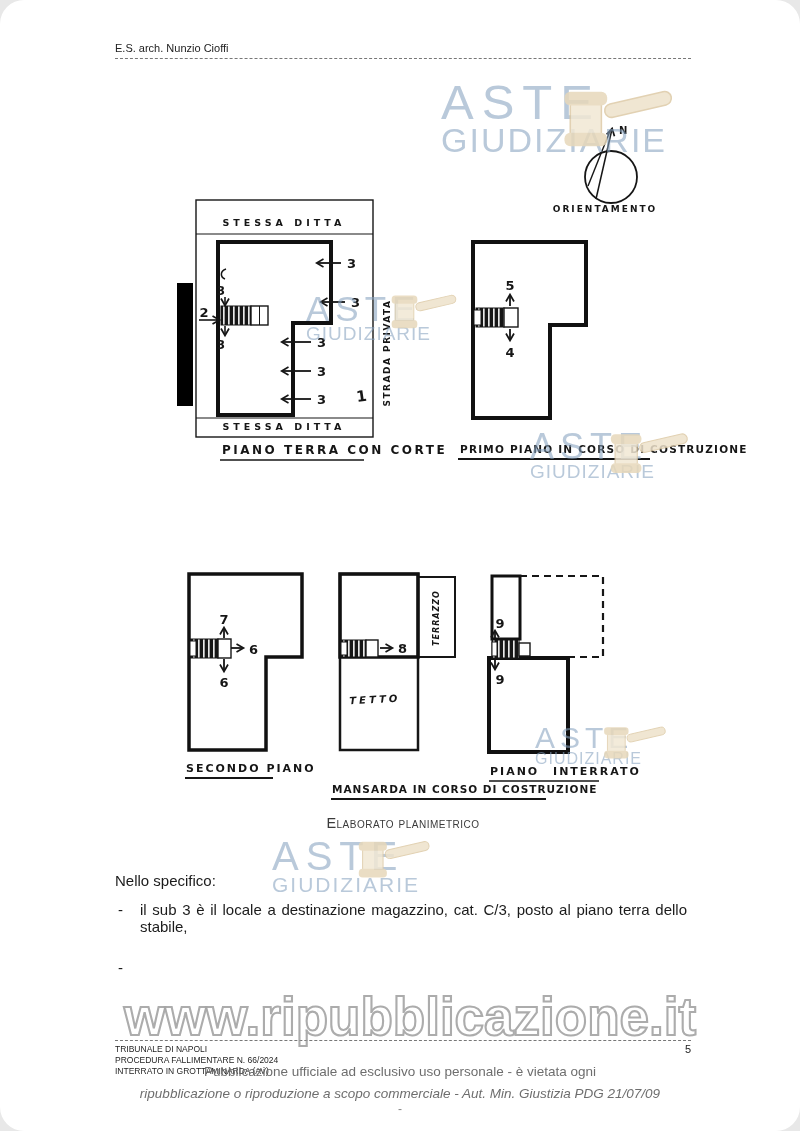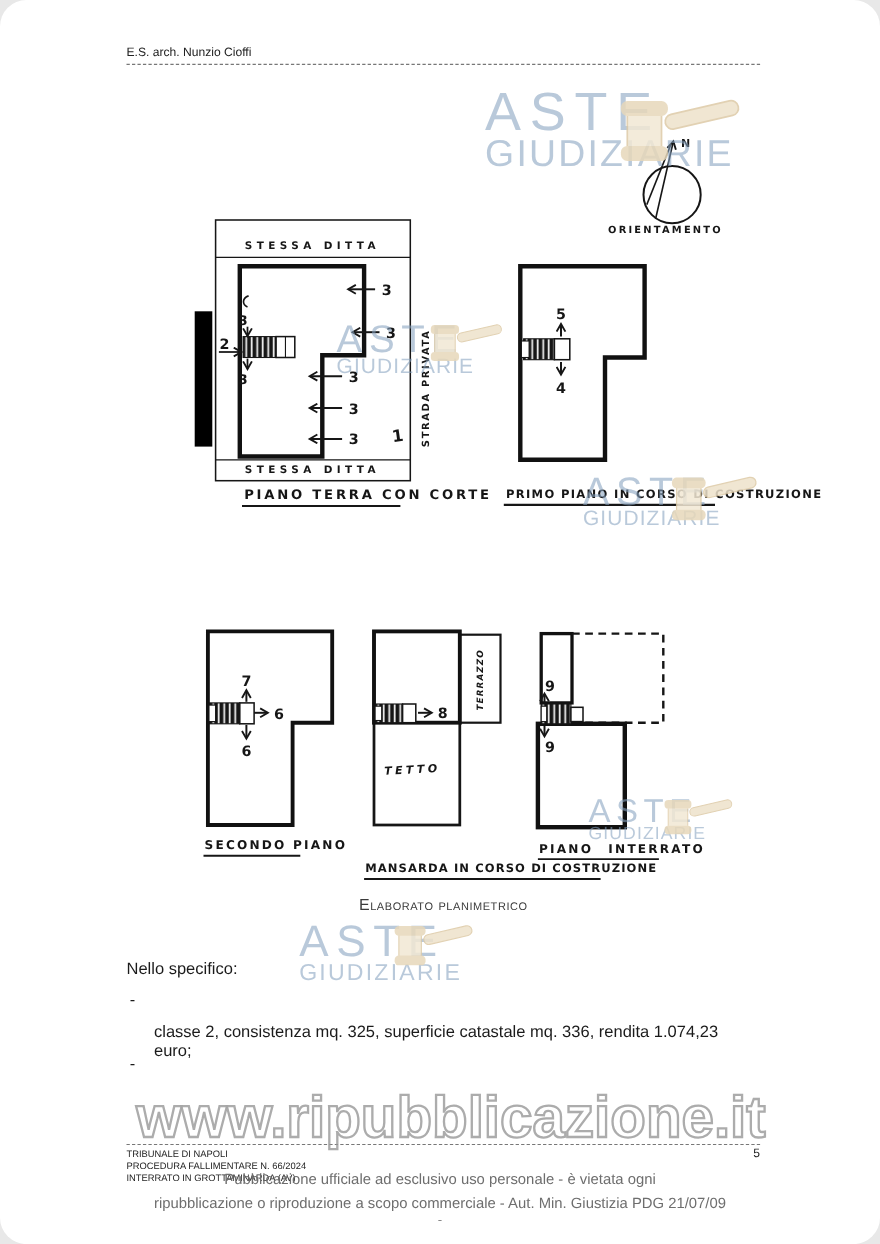--- a/index.html
+++ b/index.html
@@ -51,21 +51,21 @@
   .url-wm{position:absolute;left:118px;top:986px;width:584px;z-index:4;text-align:center;
           font-size:53px;font-weight:bold;letter-spacing:0px;white-space:nowrap;
           color:transparent;-webkit-text-stroke:2.1px rgba(152,152,152,.95);opacity:.85;pointer-events:none;}
 
   
   .ftr-rule{position:absolute;left:115px;top:1040px;width:576px;border-top:1px dashed #777;z-index:2;}
   .ftr-left{position:absolute;left:115px;top:1044px;z-index:2;font-size:8.5px;line-height:11px;color:#1e1e1e;}
   .ftr-page{position:absolute;left:655px;top:1043px;width:36px;text-align:right;z-index:2;font-size:11px;color:#222;}
   .legal{position:absolute;left:0;width:800px;text-align:center;z-index:2;font-size:13.5px;color:#6e6e6e;}
   .legal1{top:1064px;}
-  .legal2{top:1086px;}
+  .legal2{top:1086px;font-style:italic;}
   .page-dash{position:absolute;left:0;width:800px;text-align:center;top:1102px;z-index:2;font-size:12px;color:#888;}
 </style>
 </head>
 <body>
 
 <div class="page">
 
   <div class="hdr-author">E.S. arch. Nunzio Cioffi</div>
   <div class="hdr-rule"></div>
 
@@ -236,21 +236,21 @@
       <text class="h" x="500" y="684" font-size="13" text-anchor="middle">9</text>
       <text class="h" x="490" y="775" font-size="11" letter-spacing="2" word-spacing="8">PIANO INTERRATO</text>
       <line x1="489" y1="781" x2="599" y2="781" stroke="#161616" stroke-width="1.6"></line>
     </g>
   </svg>
 
   <div class="fig-caption">Elaborato planimetrico</div>
 
   <div class="bodytxt intro">Nello specifico:</div>
   <div class="bodytxt li-dash1">-</div>
-  <div class="bodytxt li1-l2">classe 2, consistenza mq. 325, superficie catastale mq. 336, rendita 1.074,23 euro;</div>
+  <div class="bodytxt li1-l1">il sub 3 è il locale a destinazione magazzino, cat. C/3, posto al piano terra dello stabile,</div>
   <div class="bodytxt li-dash2">-</div>
 
   <div class="url-wm">www.ripubblicazione.it</div>
 
   <div class="ftr-rule"></div>
   <div class="ftr-left">
     <div>TRIBUNALE DI NAPOLI</div>
     <div>PROCEDURA FALLIMENTARE N. 66/2024</div>
     <div>INTERRATO IN GROTTAMINARDA (AV)</div>
   </div>

